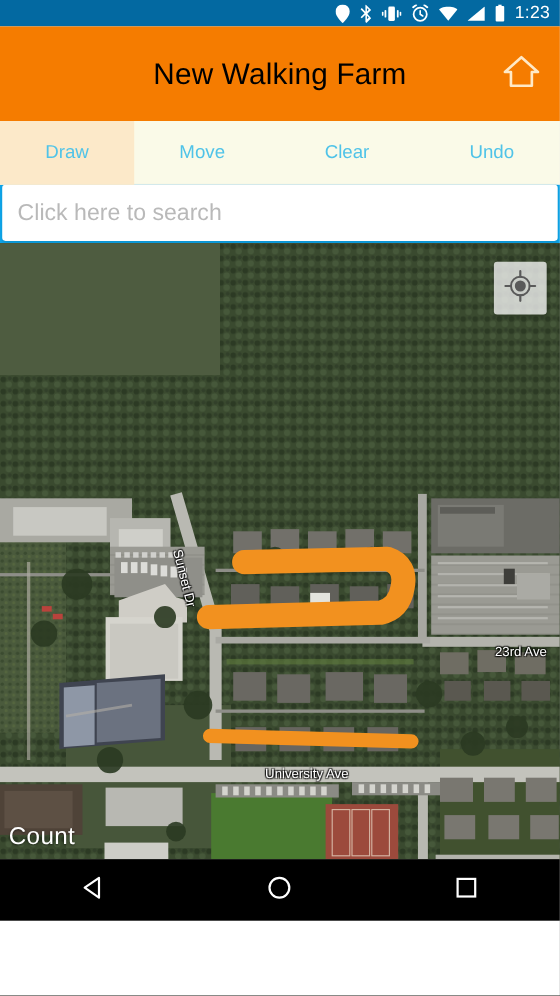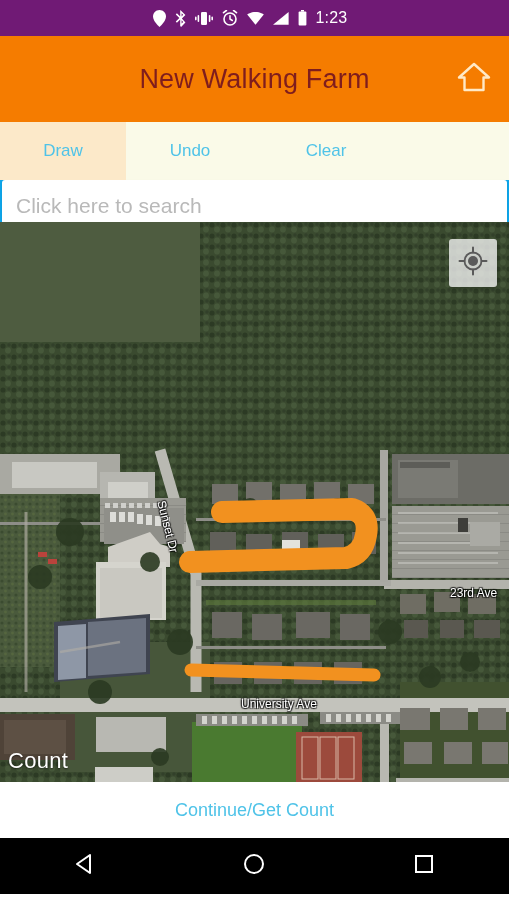--- a/index.html
+++ b/index.html
@@ -17,25 +17,25 @@
     position: relative;
     width: 509px;
     height: 905px;
     overflow: hidden;
     background: #ffffff;
   }
 
   
   .statusbar {
     position: relative;
-    height: 36px;
-    background: #701a75;
-    display: flex;
-    align-items: center;
-    justify-content: center;
+    height: 24px;
+    background: #0369a1;
+    display: flex;
+    align-items: center;
+    justify-content: flex-end;
     padding-right: 9px;
     box-sizing: border-box;
   }
   .statusbar .icons {
     display: flex;
     align-items: center;
     gap: 9px;
   }
   .statusbar svg { display: block; }
   .clock {
@@ -49,21 +49,21 @@
   
   .appbar {
     position: relative;
     height: 86px;
     background: #F57C00;
     display: flex;
     align-items: center;
     justify-content: center;
   }
   .app-title {
-    color: #7f1d1d;
+    color: #000000;
     font-size: 27px;
     font-weight: normal;
     letter-spacing: .2px;
   }
   .home-btn {
     position: absolute;
     right: 12px;
     top: 50%;
     transform: translateY(-50%);
     width: 46px;
@@ -93,21 +93,21 @@
     cursor: pointer;
     padding: 0;
   }
   .tab.t0 { width: 126px; background: #FCE9C9; }
   .tab.t1 { width: 128px; }
   .tab.t2 { width: 128px; }
   .tab.t3 { width: 144px; }
 
   
   .searchwrap {
-    height: 42px;
+    height: 53px;
     background: #0ea5e9;
     padding: 0 2px;
     box-sizing: border-box;
   }
   .searchbox {
     height: 51px;
     background: #ffffff;
     border-radius: 3px;
     display: flex;
     align-items: center;
@@ -259,22 +259,23 @@
       <span>
         <svg width="36" height="32" viewBox="0 0 36 32">
           <path d="M18 3 33 16.5h-5.5V29h-19V16.5H3L18 3z" fill="none" stroke="#FFE9C6" stroke-width="2.4" stroke-linejoin="round"></path>
         </svg>
       </span>
     </div>
   </div>
 
   <div class="toolbar">
     <button class="tab t0">Draw</button>
+    <button class="tab t1">Move</button>
+    <button class="tab t3">Clear</button>
     <button class="tab t2">Undo</button>
-    <button class="tab t3">Clear</button>
   </div>
 
   <div class="searchwrap">
     <div class="searchbox">
       <span class="ph">Click here to search</span>
     </div>
   </div>
 
   <div class="mapwrap">
     <svg class="mapsvg" width="509" height="560" viewBox="0 0 509 560">
@@ -563,23 +564,20 @@
           <circle cx="15" cy="15" r="5" fill="#5a5a5a"></circle>
           <circle cx="15" cy="15" r="8.5" fill="none" stroke="#5a5a5a" stroke-width="1.8"></circle>
           <path d="M15 1.5v5M15 23.5v5M1.5 15h5M23.5 15h5" stroke="#5a5a5a" stroke-width="2" stroke-linecap="round"></path>
         </svg>
       </span>
     </div>
 
     <span class="gwatermark">Count</span>
   </div>
 
-  <div class="bottombar">
-    <button class="continue-btn">Continue/Get Count</button>
-  </div>
 
   <div class="navbar">
     <div class="navbtn">
       <span>
         <svg width="24" height="24" viewBox="0 0 24 24">
             <path d="M17 3 4 12 17 21 Z" fill="none" stroke="#fff" stroke-width="2" stroke-linejoin="round"></path>
           </svg>
       </span>
     </div>
     <div class="navbtn">

